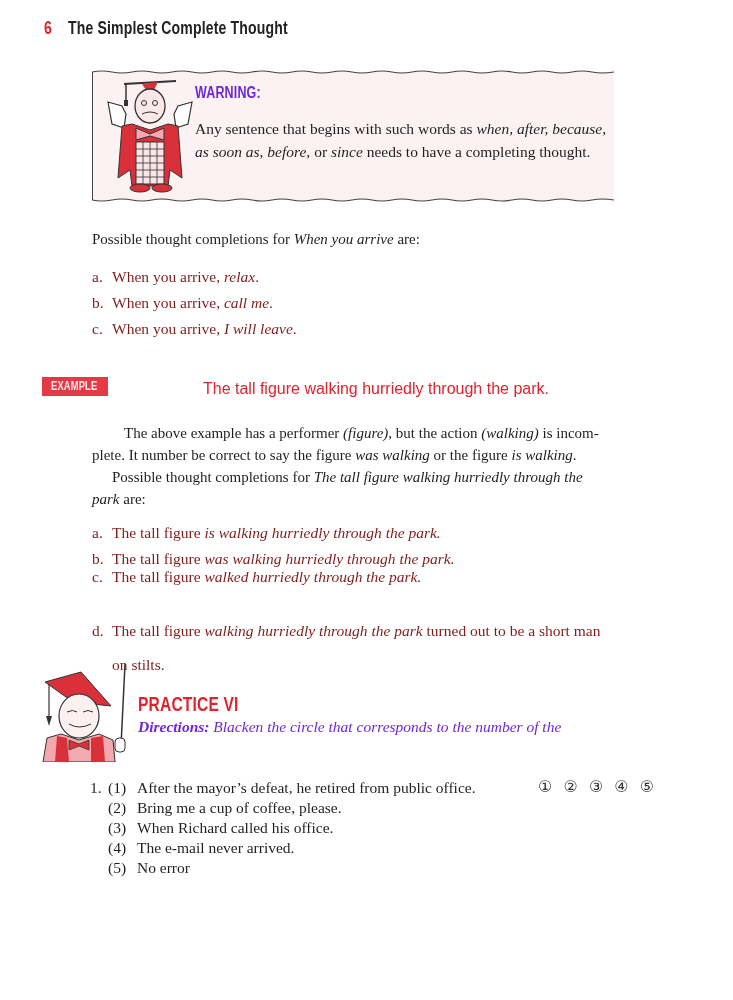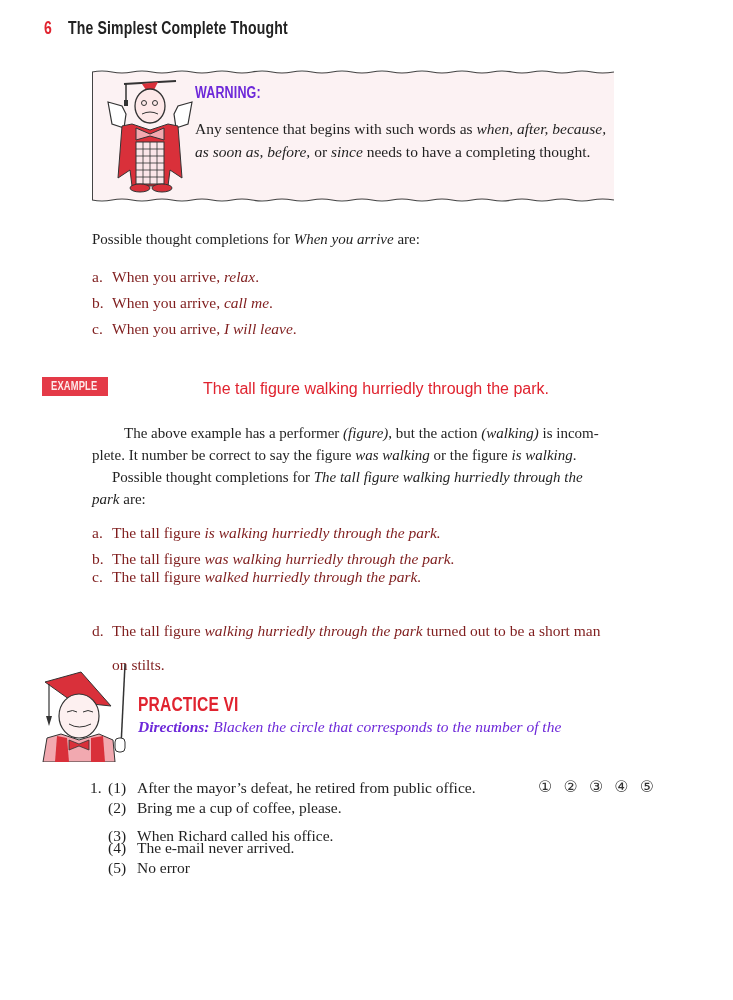--- a/index.html
+++ b/index.html
@@ -158,21 +158,21 @@
   <span class="cond">PRACTICE VI</span>
 </div>
 <div class="practice-directions">
   <div style="white-space:nowrap;"><b>Directions:</b><span> Blacken the circle that corresponds to the number of the</span></div>
 </div>
 
 <div class="question">
   <span class="qnum">1.</span>
   <div class="opt" style="top:0px;"><span class="olabel">(1)</span><span>After the mayor’s defeat, he retired from public office.</span></div>
   <div class="opt" style="top:20px;"><span class="olabel">(2)</span><span>Bring me a cup of coffee, please.</span></div>
-  <div class="opt" style="top:40px;margin-top:8px;"><span class="olabel">(3)</span><span>When Richard called his office.</span></div>
+  <div class="opt" style="top:40px;"><span class="olabel">(3)</span><span>When Richard called his office.</span></div>
   <div class="opt" style="top:60px;"><span class="olabel">(4)</span><span>The e-mail never arrived.</span></div>
   <div class="opt" style="top:80px;"><span class="olabel">(5)</span><span>No error</span></div>
 </div>
 
 <div class="answer-bubbles">
   <span>①</span>
   <span>②</span>
   <span>③</span>
   <span>④</span>
   <span>⑤</span>

